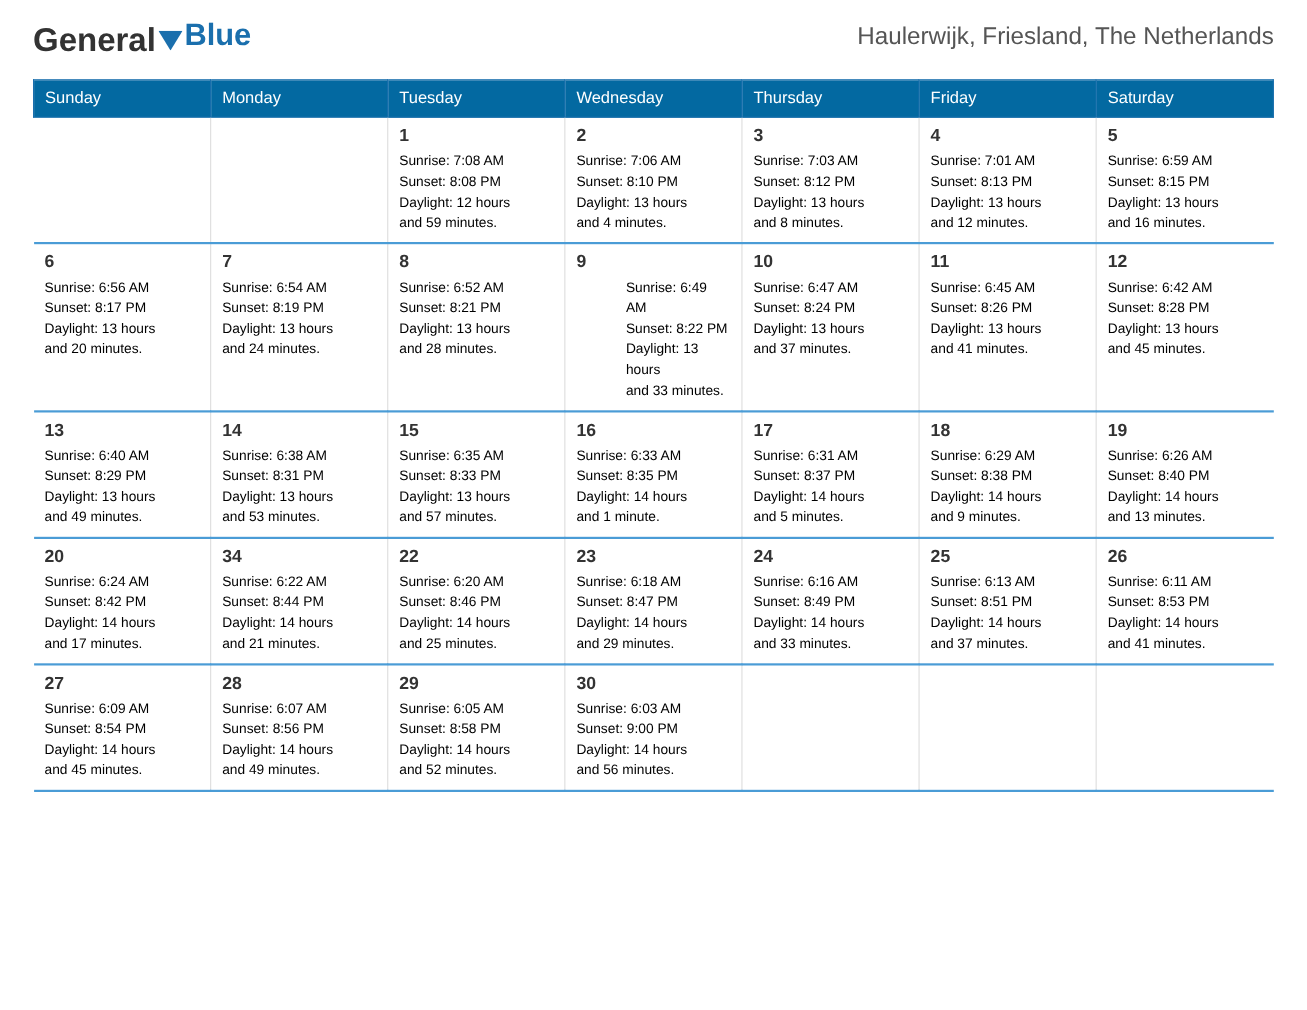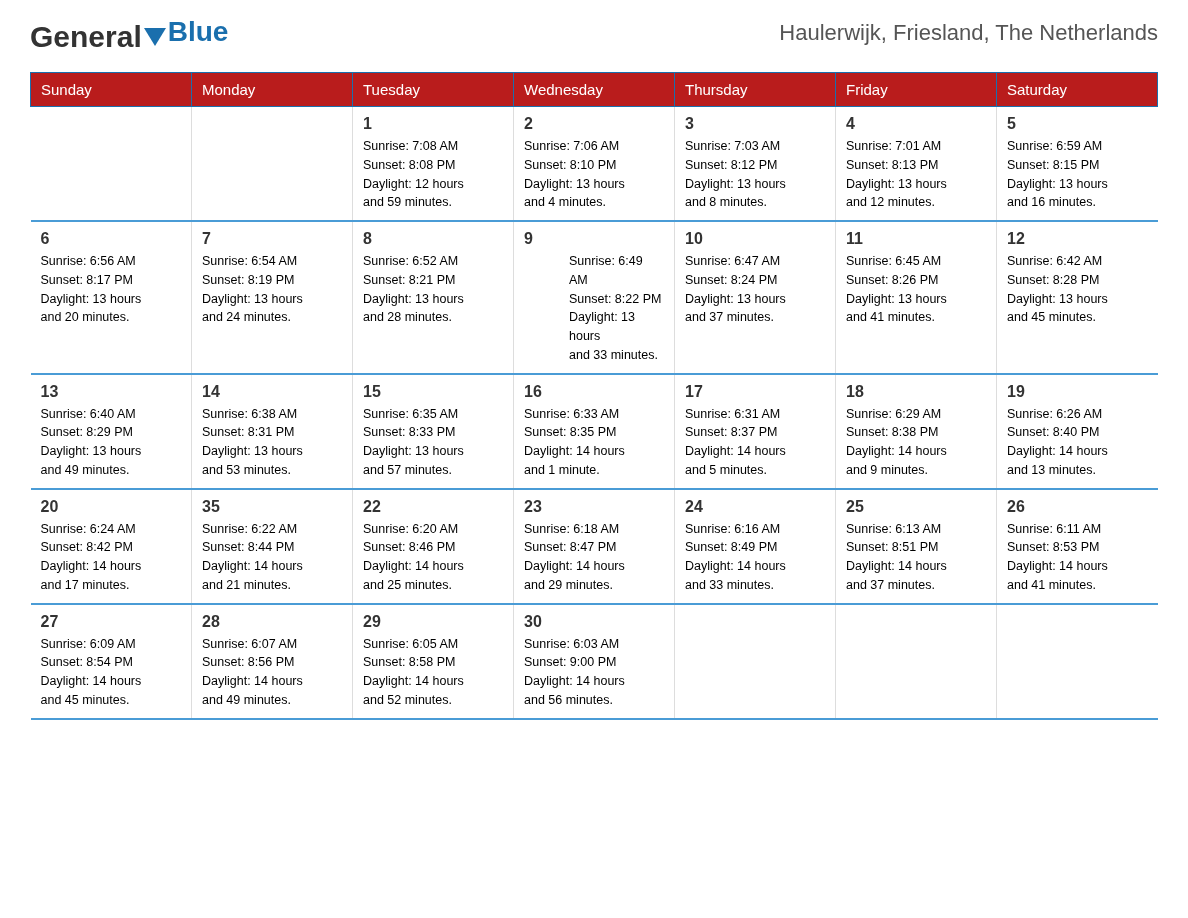--- a/index.html
+++ b/index.html
@@ -35,21 +35,21 @@
       font-size: 22px;
       font-weight: normal;
       color: #555;
     }
     table {
       width: 100%;
       border-collapse: collapse;
       table-layout: fixed;
     }
     thead tr {
-      background-color: #b91c1c;
+      background-color: #0369a1;
     }
     thead th {
       color: #fff;
       font-size: 15px;
       font-weight: normal;
       padding: 8px 10px;
       text-align: left;
       border: 1px solid #1a6fad;
     }
     tbody tr {
@@ -257,21 +257,21 @@
       </tr>
       <tr>
         <td>
           <div class="day-number">20</div>
           <div class="day-info" style="white-space: pre-line;">Sunrise: 6:24 AM
 Sunset: 8:42 PM
 Daylight: 14 hours
 and 17 minutes.</div>
         </td>
         <td>
-          <div class="day-number">35</div>
+          <div class="day-number">34</div>
           <div class="day-info" style="white-space: pre-line;">Sunrise: 6:22 AM
 Sunset: 8:44 PM
 Daylight: 14 hours
 and 21 minutes.</div>
         </td>
         <td>
           <div class="day-number">22</div>
           <div class="day-info" style="white-space: pre-line;">Sunrise: 6:20 AM
 Sunset: 8:46 PM
 Daylight: 14 hours

